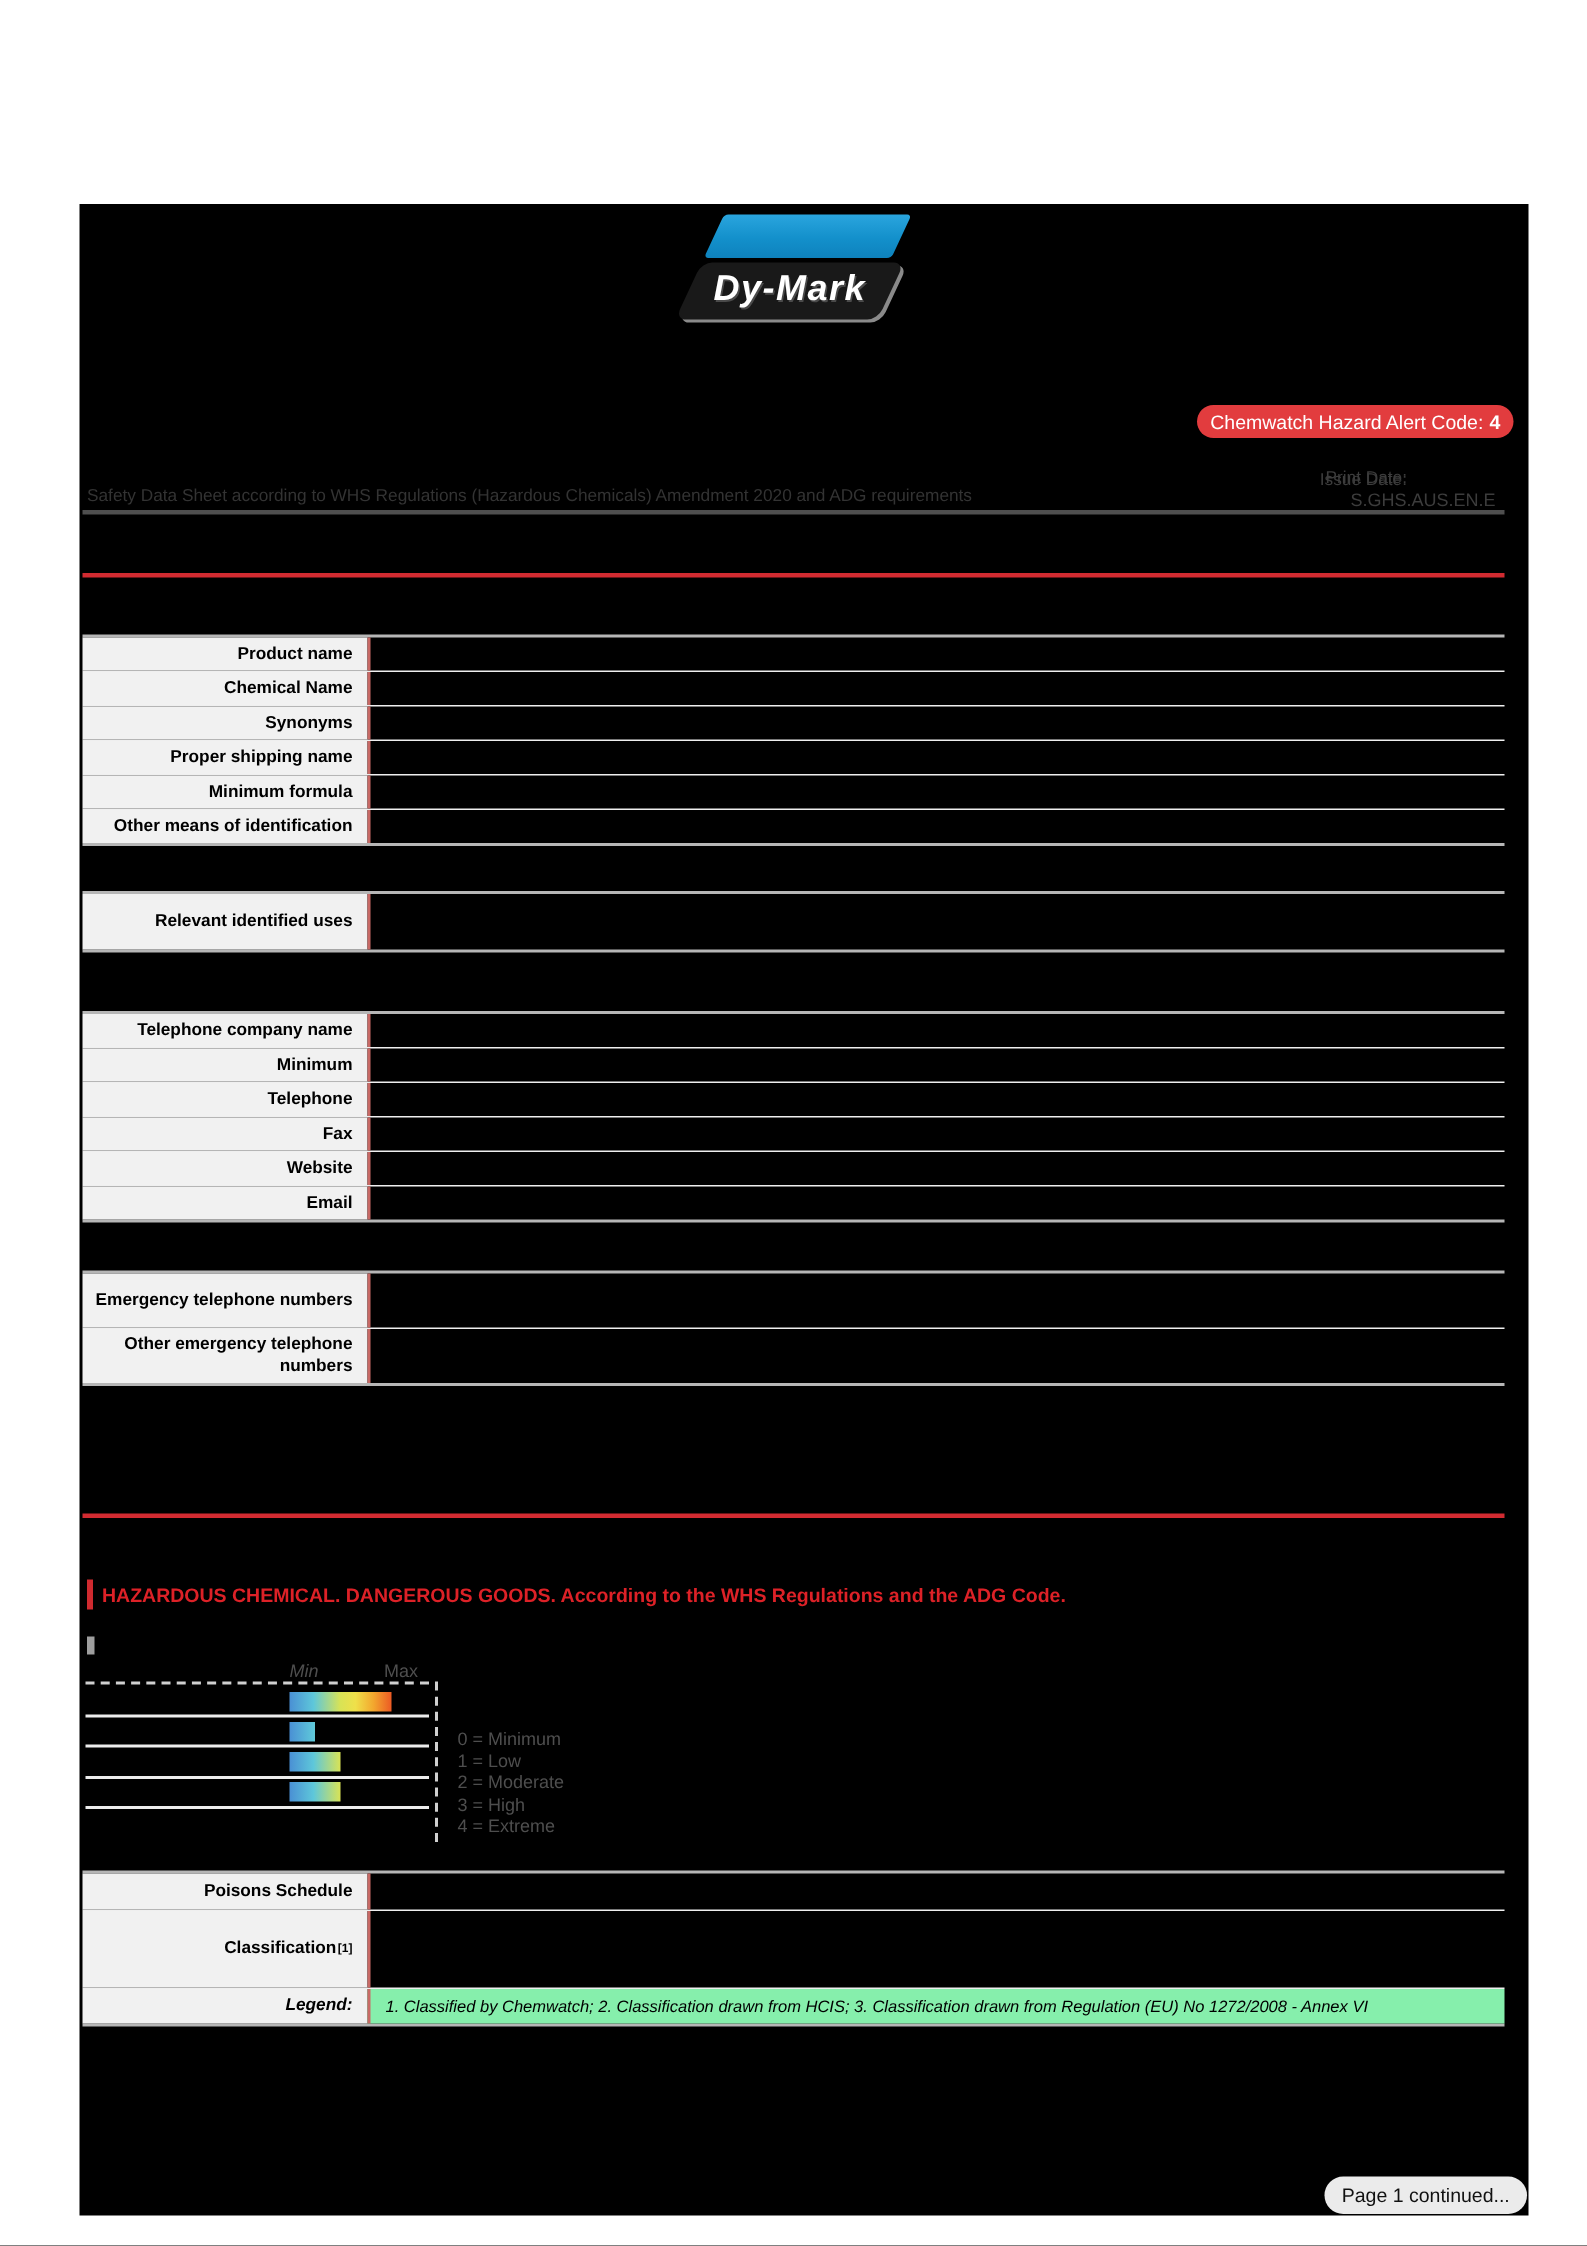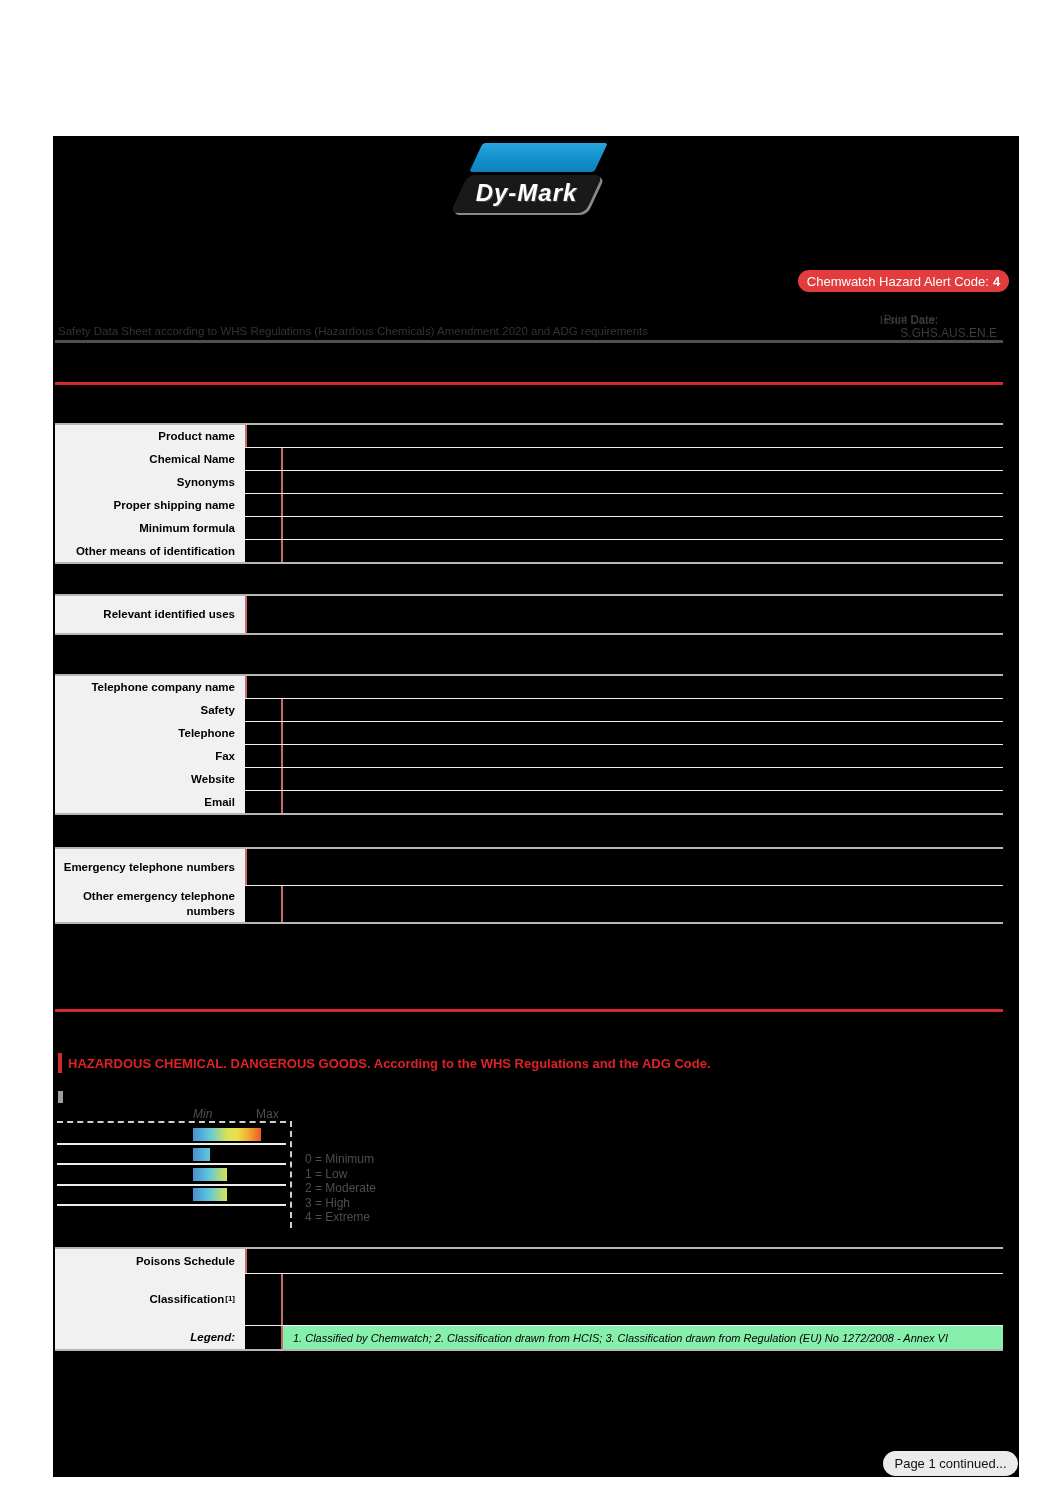--- a/index.html
+++ b/index.html
@@ -19,21 +19,21 @@
   .issue-date{position:absolute;right:81px;top:178px;font-size:11.5px;}
   .print-date{position:absolute;right:81px;top:177px;font-size:11.5px;}
   .doc-code{position:absolute;right:22px;top:190px;font-size:12px;}
   .subtitle{position:absolute;left:5px;top:189px;font-size:11.5px;color:#333333;}
   .gray-rule{position:absolute;left:2px;width:948px;height:3px;background:#4f4f4f;}
   .red-rule{position:absolute;left:2px;width:948px;height:3px;background:#d12b31;}
 
   
   .sds-table{position:absolute;left:2px;width:948px;border-top:2px solid #b6b6b6;border-bottom:2px solid #b6b6b6;box-sizing:border-box;}
   .trow{display:flex;}
-  .trow + .trow{border-top:1px solid #efefef;gap:36px;}
+  .trow + .trow{border-top:1px solid #efefef;}
   .h22{height:22px;} .h37{height:37px;} .h23{height:23px;} .h36{height:36px;} .h24{height:24px;} .h51{height:51px;}
   .tlabel{width:190px;flex:0 0 190px;background:#f1f1f1;color:#000;font-weight:bold;font-size:11.5px;line-height:1.3;text-align:right;display:flex;align-items:center;justify-content:flex-end;padding:0 10px 0 4px;box-sizing:border-box;}
   .tvalue{flex:1;border-left:2px solid #c96a66;}
   .tlabel.italic{font-style:italic;}
   .tvalue.white{background:#86efac;color:#000;font-style:italic;font-size:11px;display:flex;align-items:center;padding-left:10px;box-sizing:border-box;}
   sup{font-size:8px;vertical-align:super;margin-left:1px;}
 
   
   .hz-bar{position:absolute;left:5px;top:917px;width:4px;height:20px;background:#cf2a2f;}
   .hz-text{position:absolute;left:15px;top:920px;font-size:13px;font-weight:bold;color:#dd2127;}
@@ -106,21 +106,21 @@
       <div class="tvalue"></div>
     </div>
   </div>
 
   <div class="sds-table" style="top:538px;">
     <div class="trow h22">
       <div class="tlabel">Telephone company name</div>
       <div class="tvalue"></div>
     </div>
     <div class="trow h22">
-      <div class="tlabel">Safety</div>
+      <div class="tlabel">Minimum</div>
       <div class="tvalue"></div>
     </div>
     <div class="trow h22">
       <div class="tlabel">Telephone</div>
       <div class="tvalue"></div>
     </div>
     <div class="trow h22">
       <div class="tlabel">Fax</div>
       <div class="tvalue"></div>
     </div>

